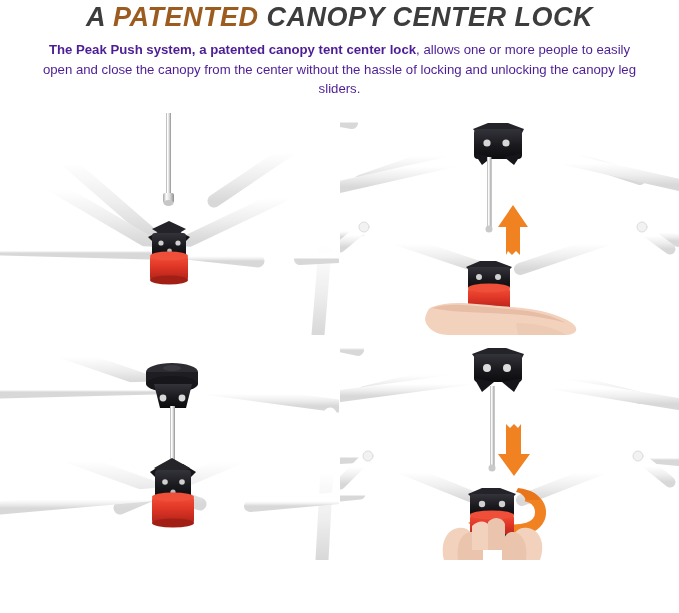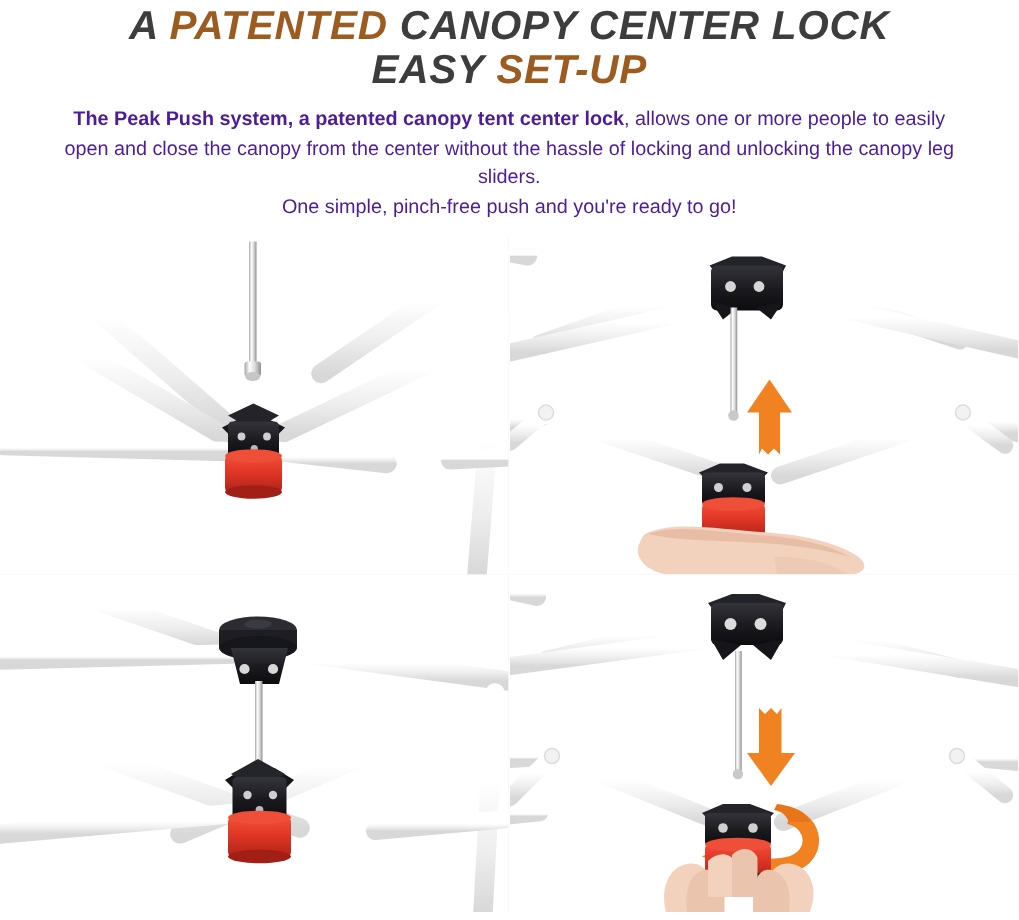--- a/index.html
+++ b/index.html
@@ -80,26 +80,24 @@
   .pal-skin  { fill: #f3d2bd; }
   .pal-skin2 { fill: #eac4ad; }
 </style>
 </head>
 <body>
 
 <div id="header">
 
   <div class="headline">
     <span class="ln headline-1"><span class="t-dark">A </span><span class="t-accent">PATENTED</span><span class="t-dark"> CANOPY CENTER LOCK</span></span>
-    <span class="ln headline-2"><span class="t-dark">EASY </span><span class="t-accent">SET-UP</span></span>
   </div>
 
   <div class="sub">
     <span class="b">The Peak Push system, a patented canopy tent center lock</span><span>, allows one or more people to easily open and close the canopy from the center without the hassle of locking and unlocking the canopy leg sliders.</span><br>
-    <span>One simple, pinch-free push and you're ready to go!</span>
   </div>
 </div>
 
 <div id="panels">
 
   <div class="panel">
     <div class="panel-inner">
       <svg width="339" height="226" viewBox="0 0 339 226">
         <defs>
           <linearGradient id="barG" x1="0" y1="0" x2="0" y2="1">

